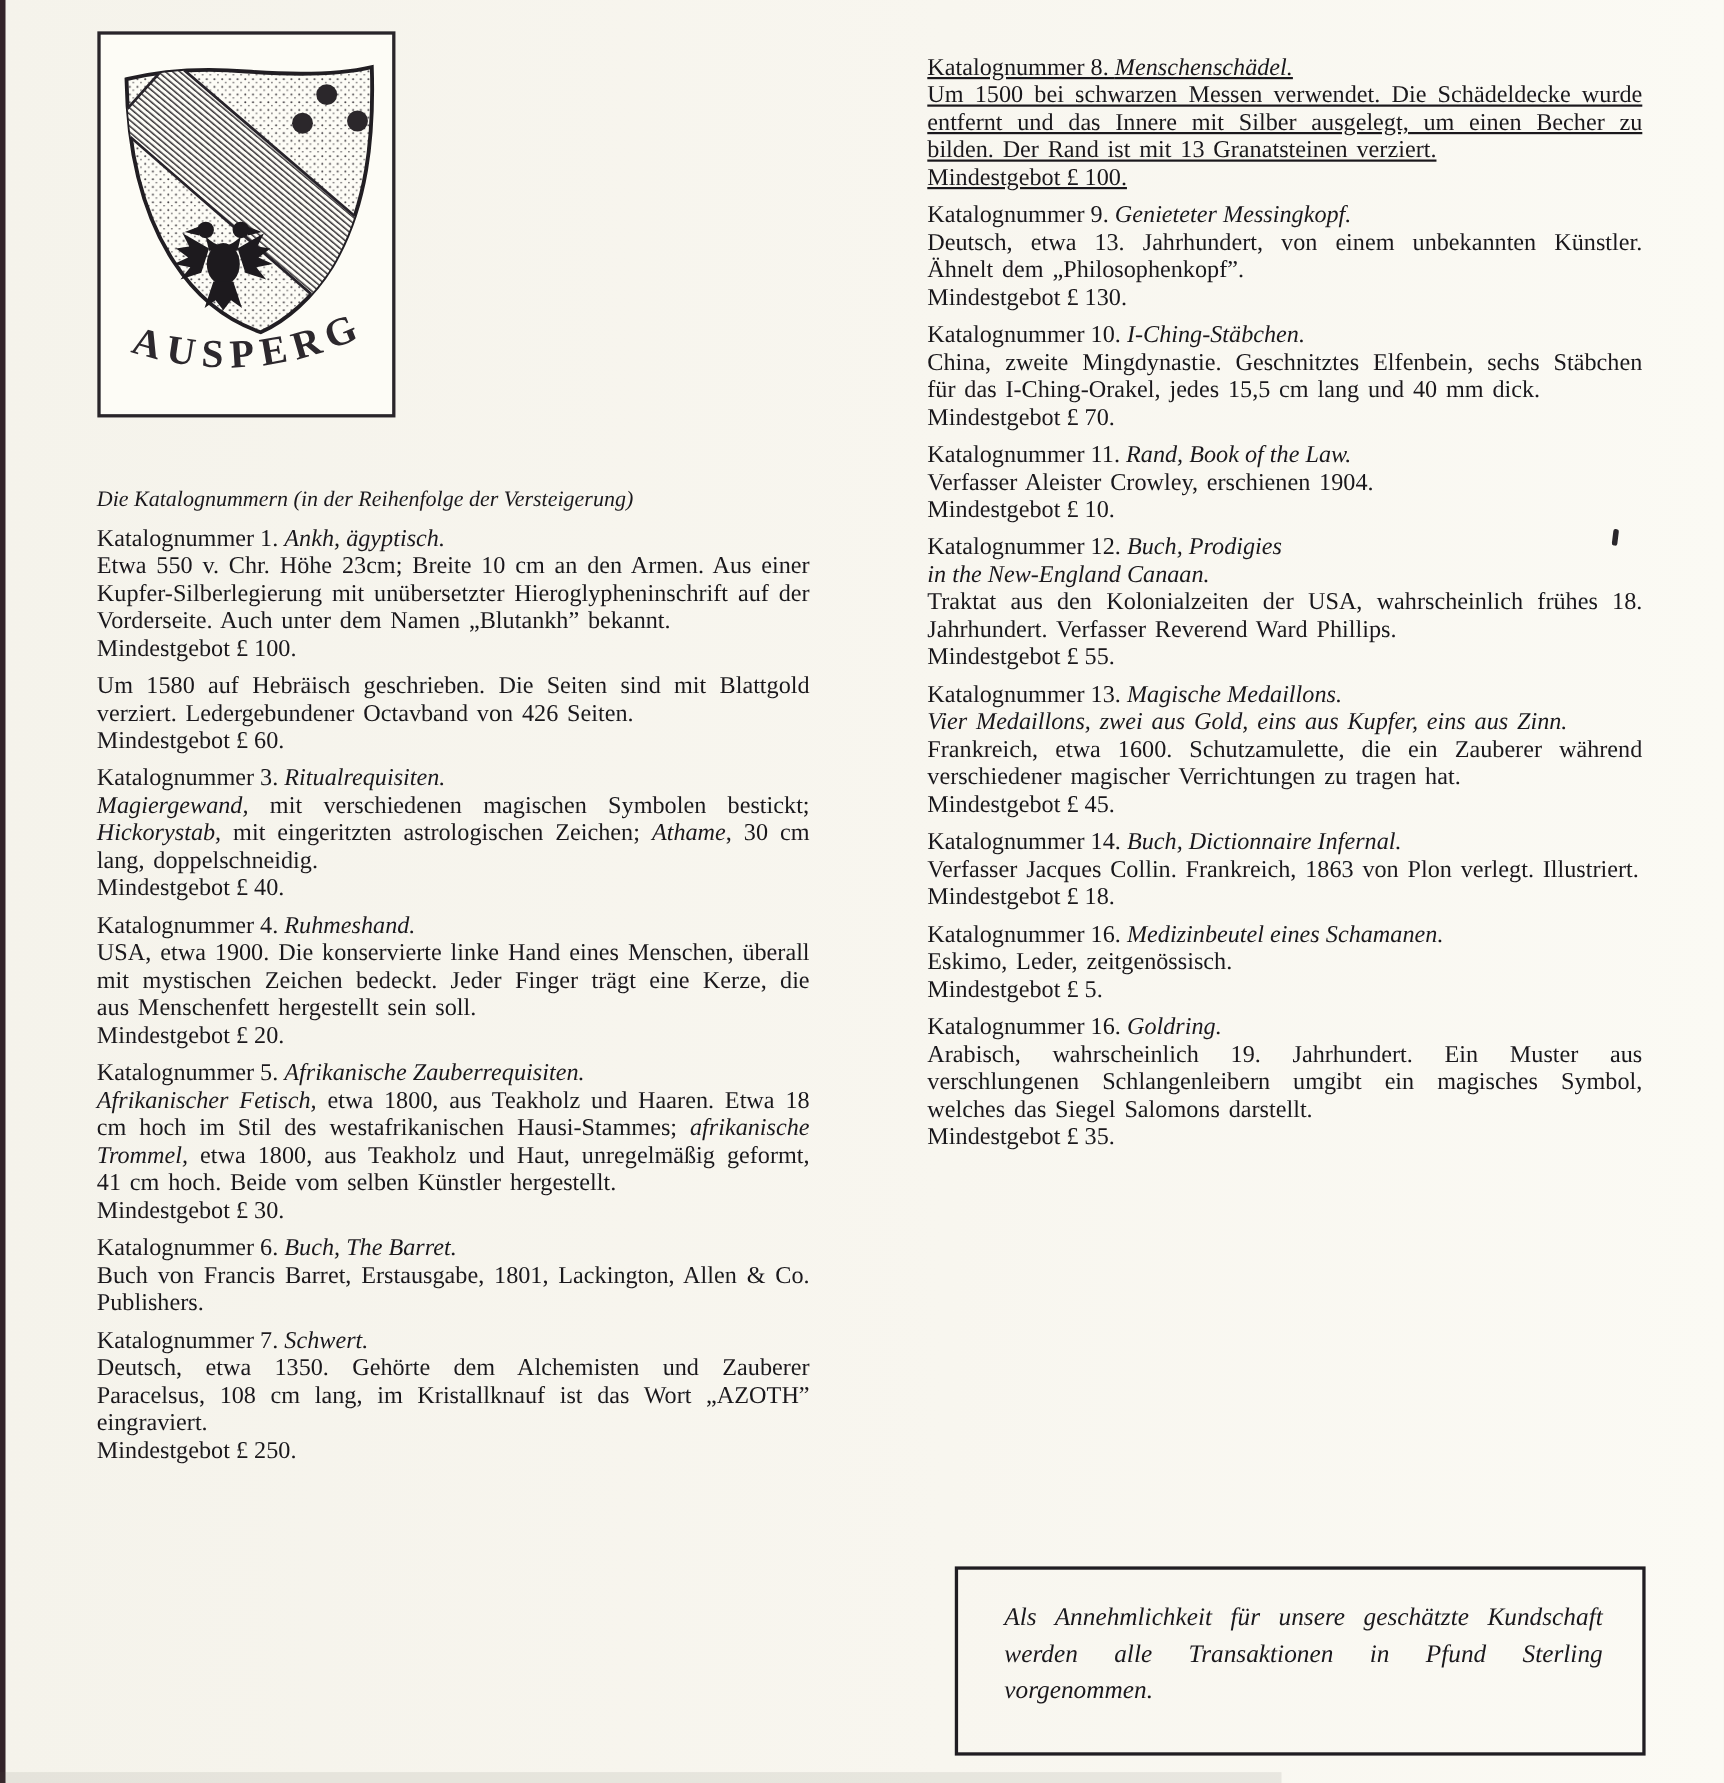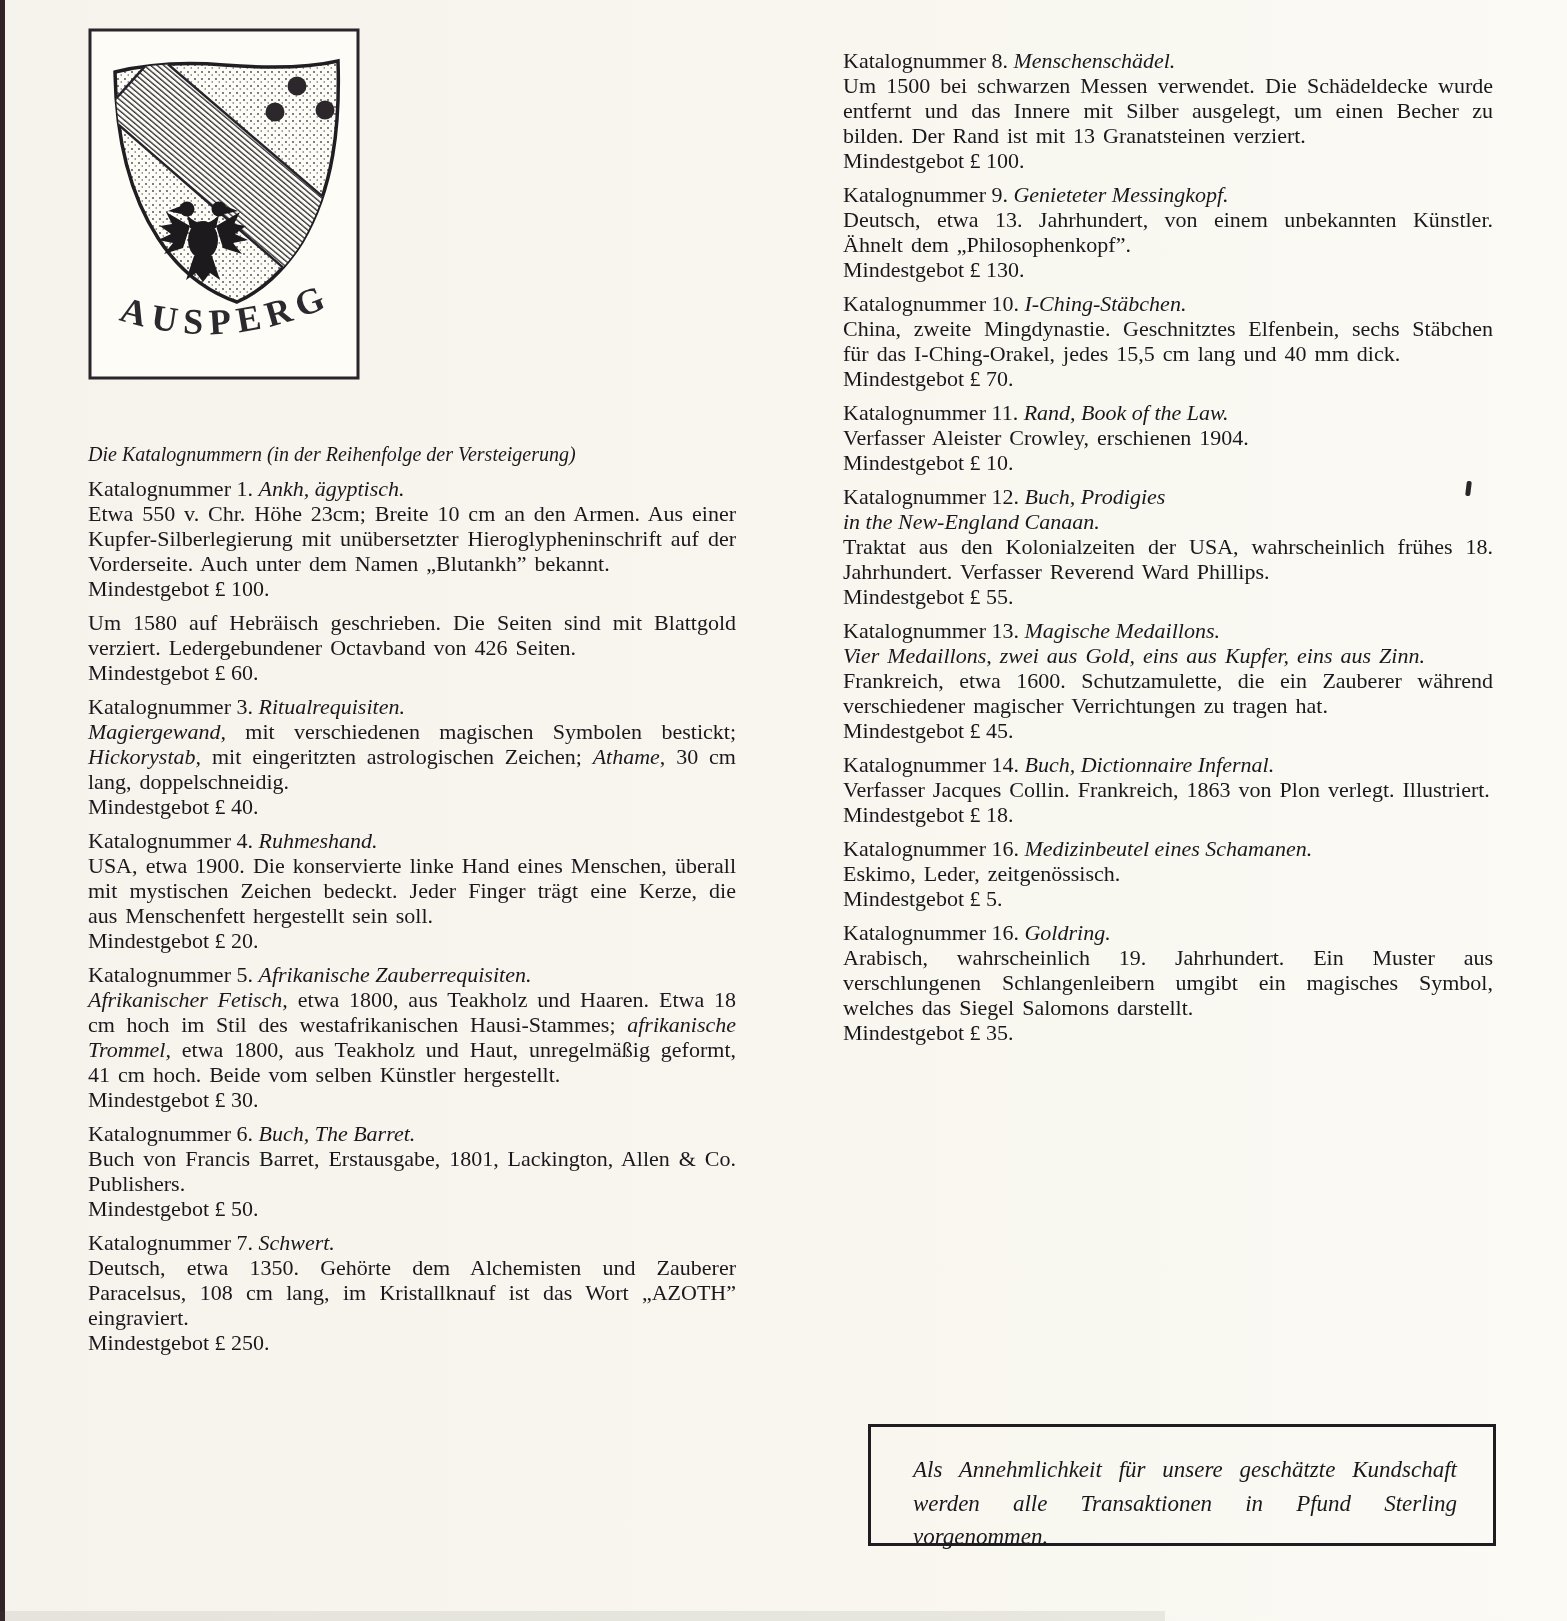--- a/index.html
+++ b/index.html
@@ -28,25 +28,25 @@
   .col{position:absolute;font-size:22px;line-height:25px;}
   .col-left{left:88px;top:28px;width:648px;}
   .col-right{left:843px;top:30px;width:650px;}
   p{margin:0;}
   .crest-box{width:272px;height:352px;}
   .crest-box svg{display:block;}
   .heading{
     font-style:italic;margin-top:62px;font-size:20px;
   }
   .entry{margin-top:9px;}
-  #right-entries .entry:first-child{margin-top:18px;}
+  #right-entries .entry:first-child{margin-top:18px;text-decoration:underline;}
   .entry-body{text-align:justify;word-spacing:2.5px;}
   .entry-header .it,.entry-body .it{font-style:italic;}
   .notice-box{
-    position:absolute;left:868px;top:1424px;width:628px;height:122px;
+    position:absolute;left:868px;top:1424px;width:628px;height:172px;
     border:3px solid #201d22;box-sizing:border-box;
     padding:26px 36px 0 42px;
   }
   .notice{
     font-style:italic;font-size:23px;line-height:33.5px;
     text-align:justify;word-spacing:2px;
   }
 </style>
 </head>
 <body>
@@ -136,21 +136,20 @@
 
   <div class="entry">
     <p class="entry-header"><span>Katalognummer 5. </span><span class="it">Afrikanische Zauberrequisiten.</span></p>
     <p class="entry-body"><span class="it">Afrikanischer Fetisch,</span><span> etwa 1800, aus Teakholz und Haaren. Etwa 18 cm hoch im Stil des westafrikanischen Hausi-Stammes; </span><span class="it">afrikanische Trommel,</span><span> etwa 1800, aus Teakholz und Haut, unregelmäßig geformt, 41 cm hoch. Beide vom selben Künstler hergestellt.</span></p>
     <p class="entry-bid">Mindestgebot £ 30.</p>
   </div>
 
   <div class="entry">
     <p class="entry-header"><span>Katalognummer 6. </span><span class="it">Buch, The Barret.</span></p>
     <p class="entry-body"><span>Buch von Francis Barret, Erstausgabe, 1801, Lackington, Allen &amp; Co. Publishers.</span></p>
-    <p class="entry-bid">Mindestgebot £ 50.</p>
   </div>
 
   <div class="entry">
     <p class="entry-header"><span>Katalognummer 7. </span><span class="it">Schwert.</span></p>
     <p class="entry-body"><span>Deutsch, etwa 1350. Gehörte dem Alchemisten und Zauberer Paracelsus, 108 cm lang, im Kristallknauf ist das Wort „AZOTH” eingraviert.</span></p>
     <p class="entry-bid">Mindestgebot £ 250.</p>
   </div>
 </div>
   </div>
 

